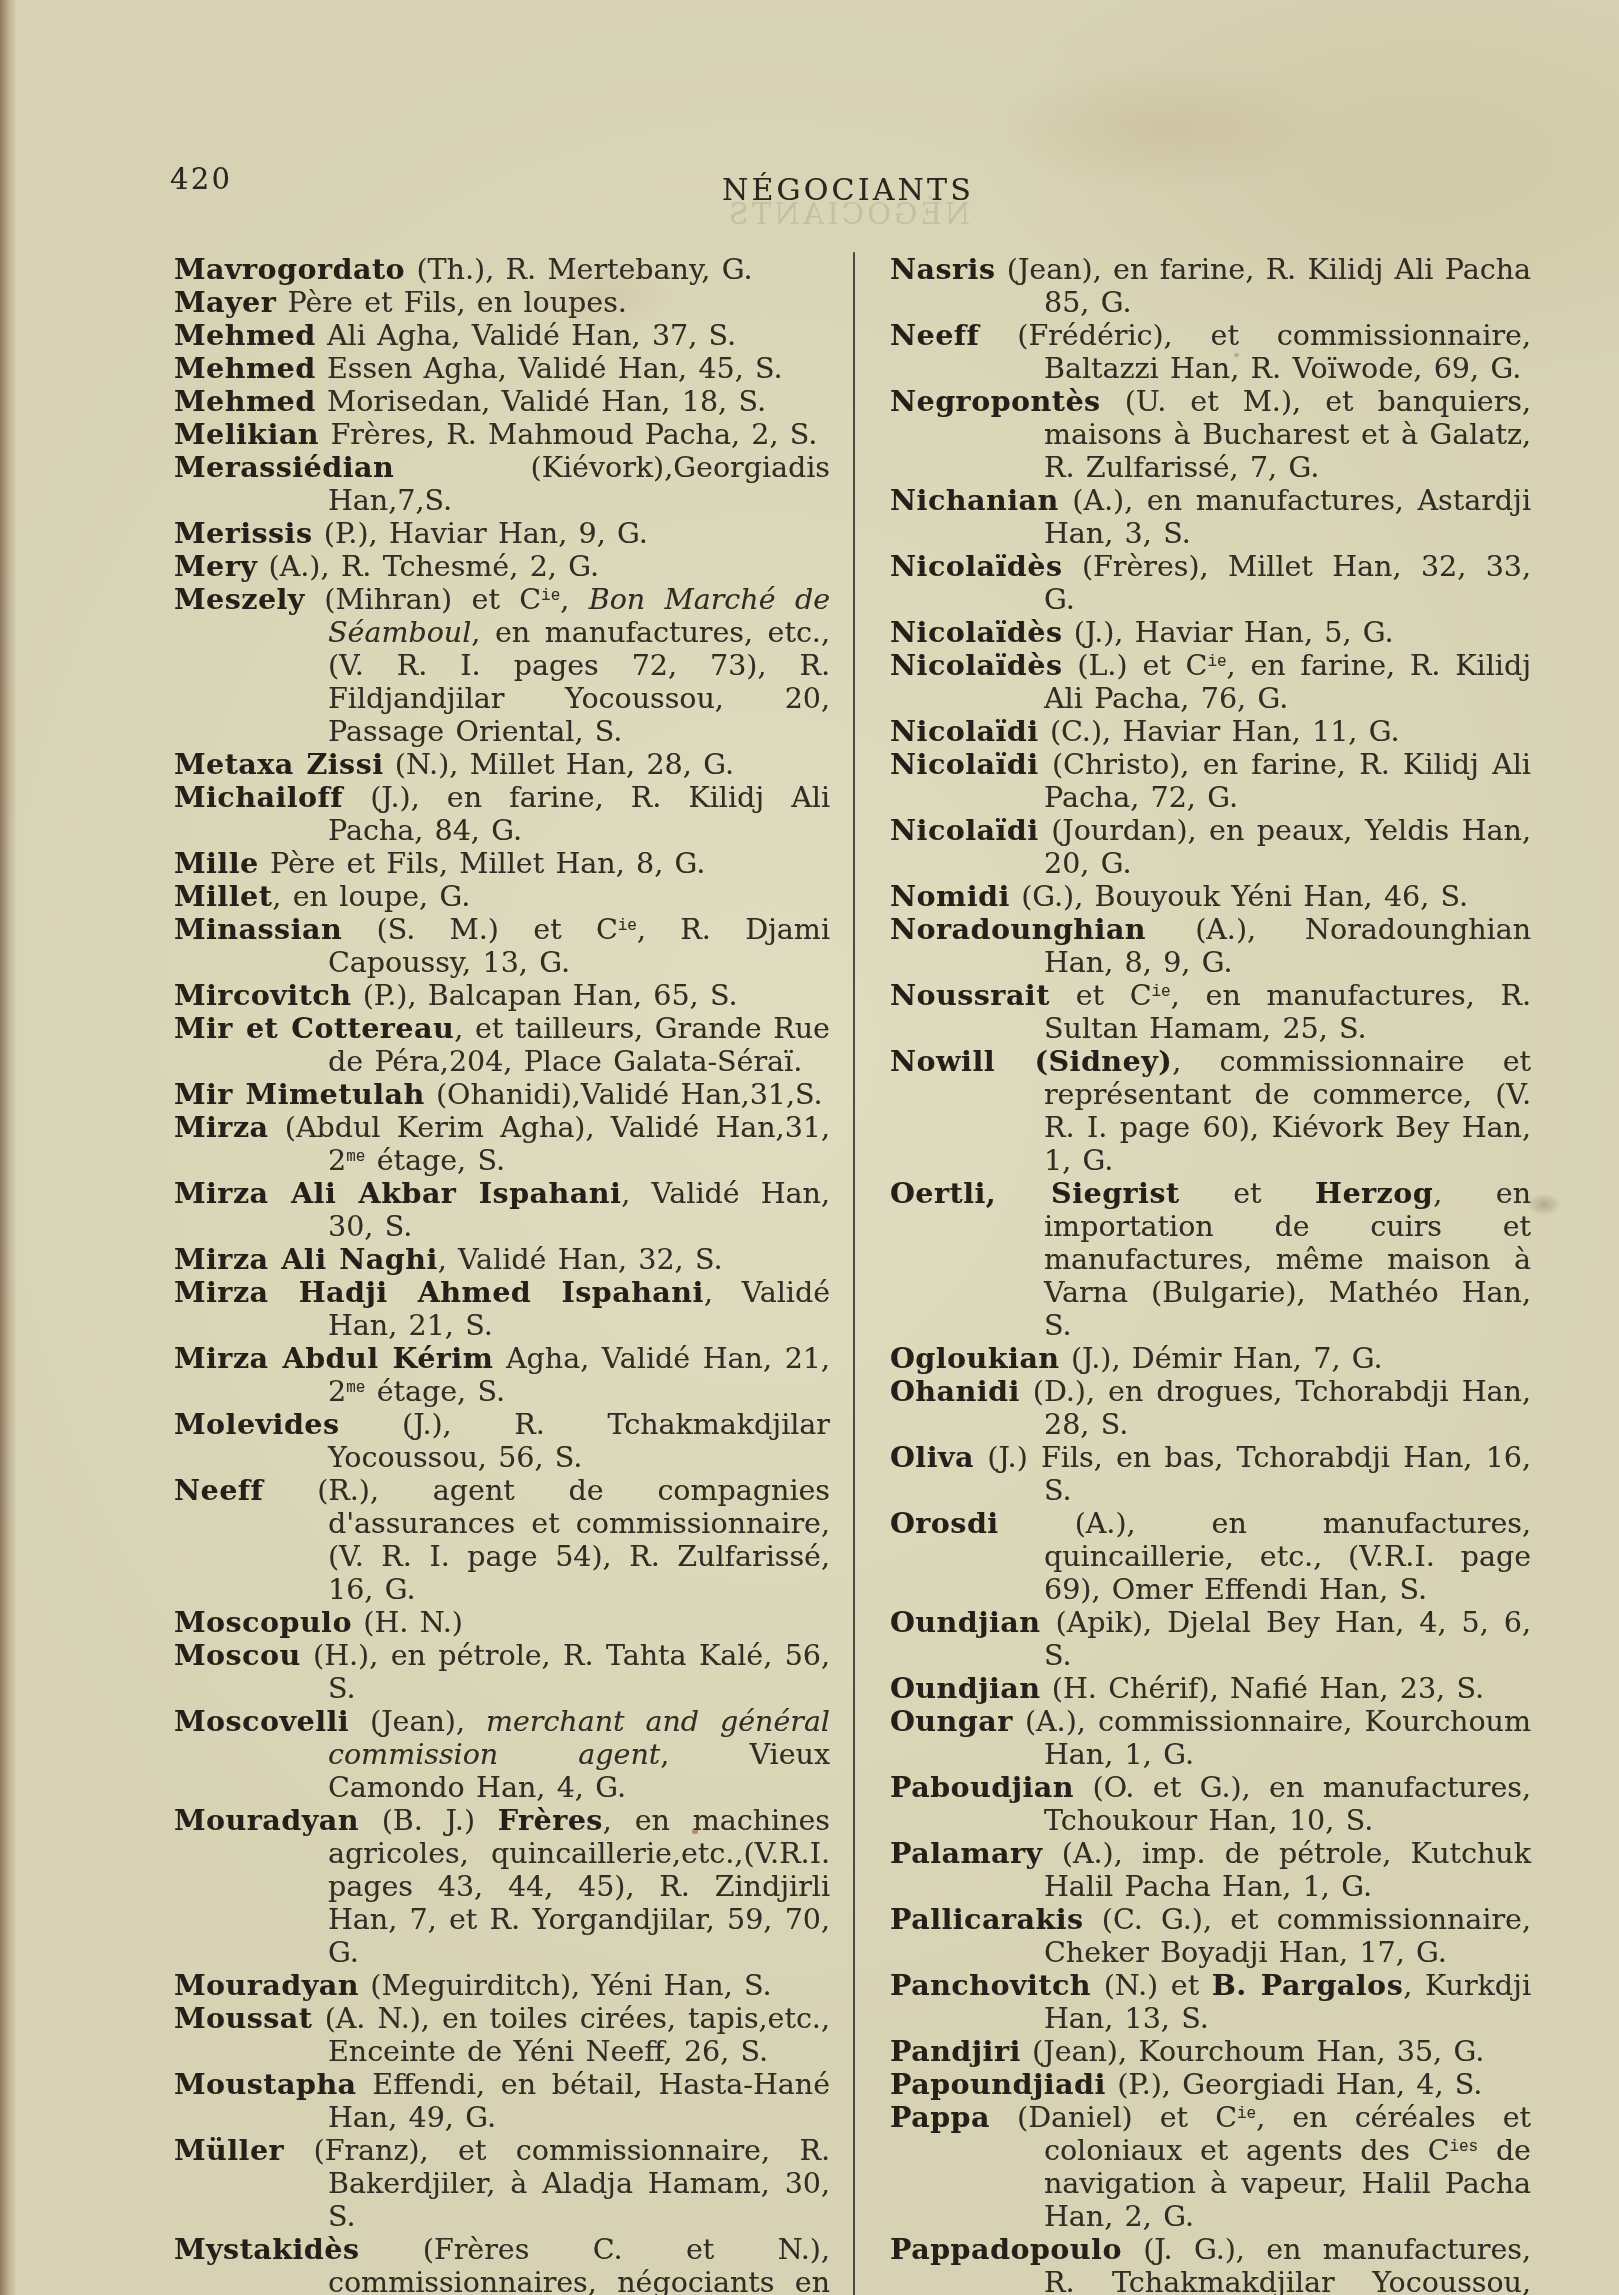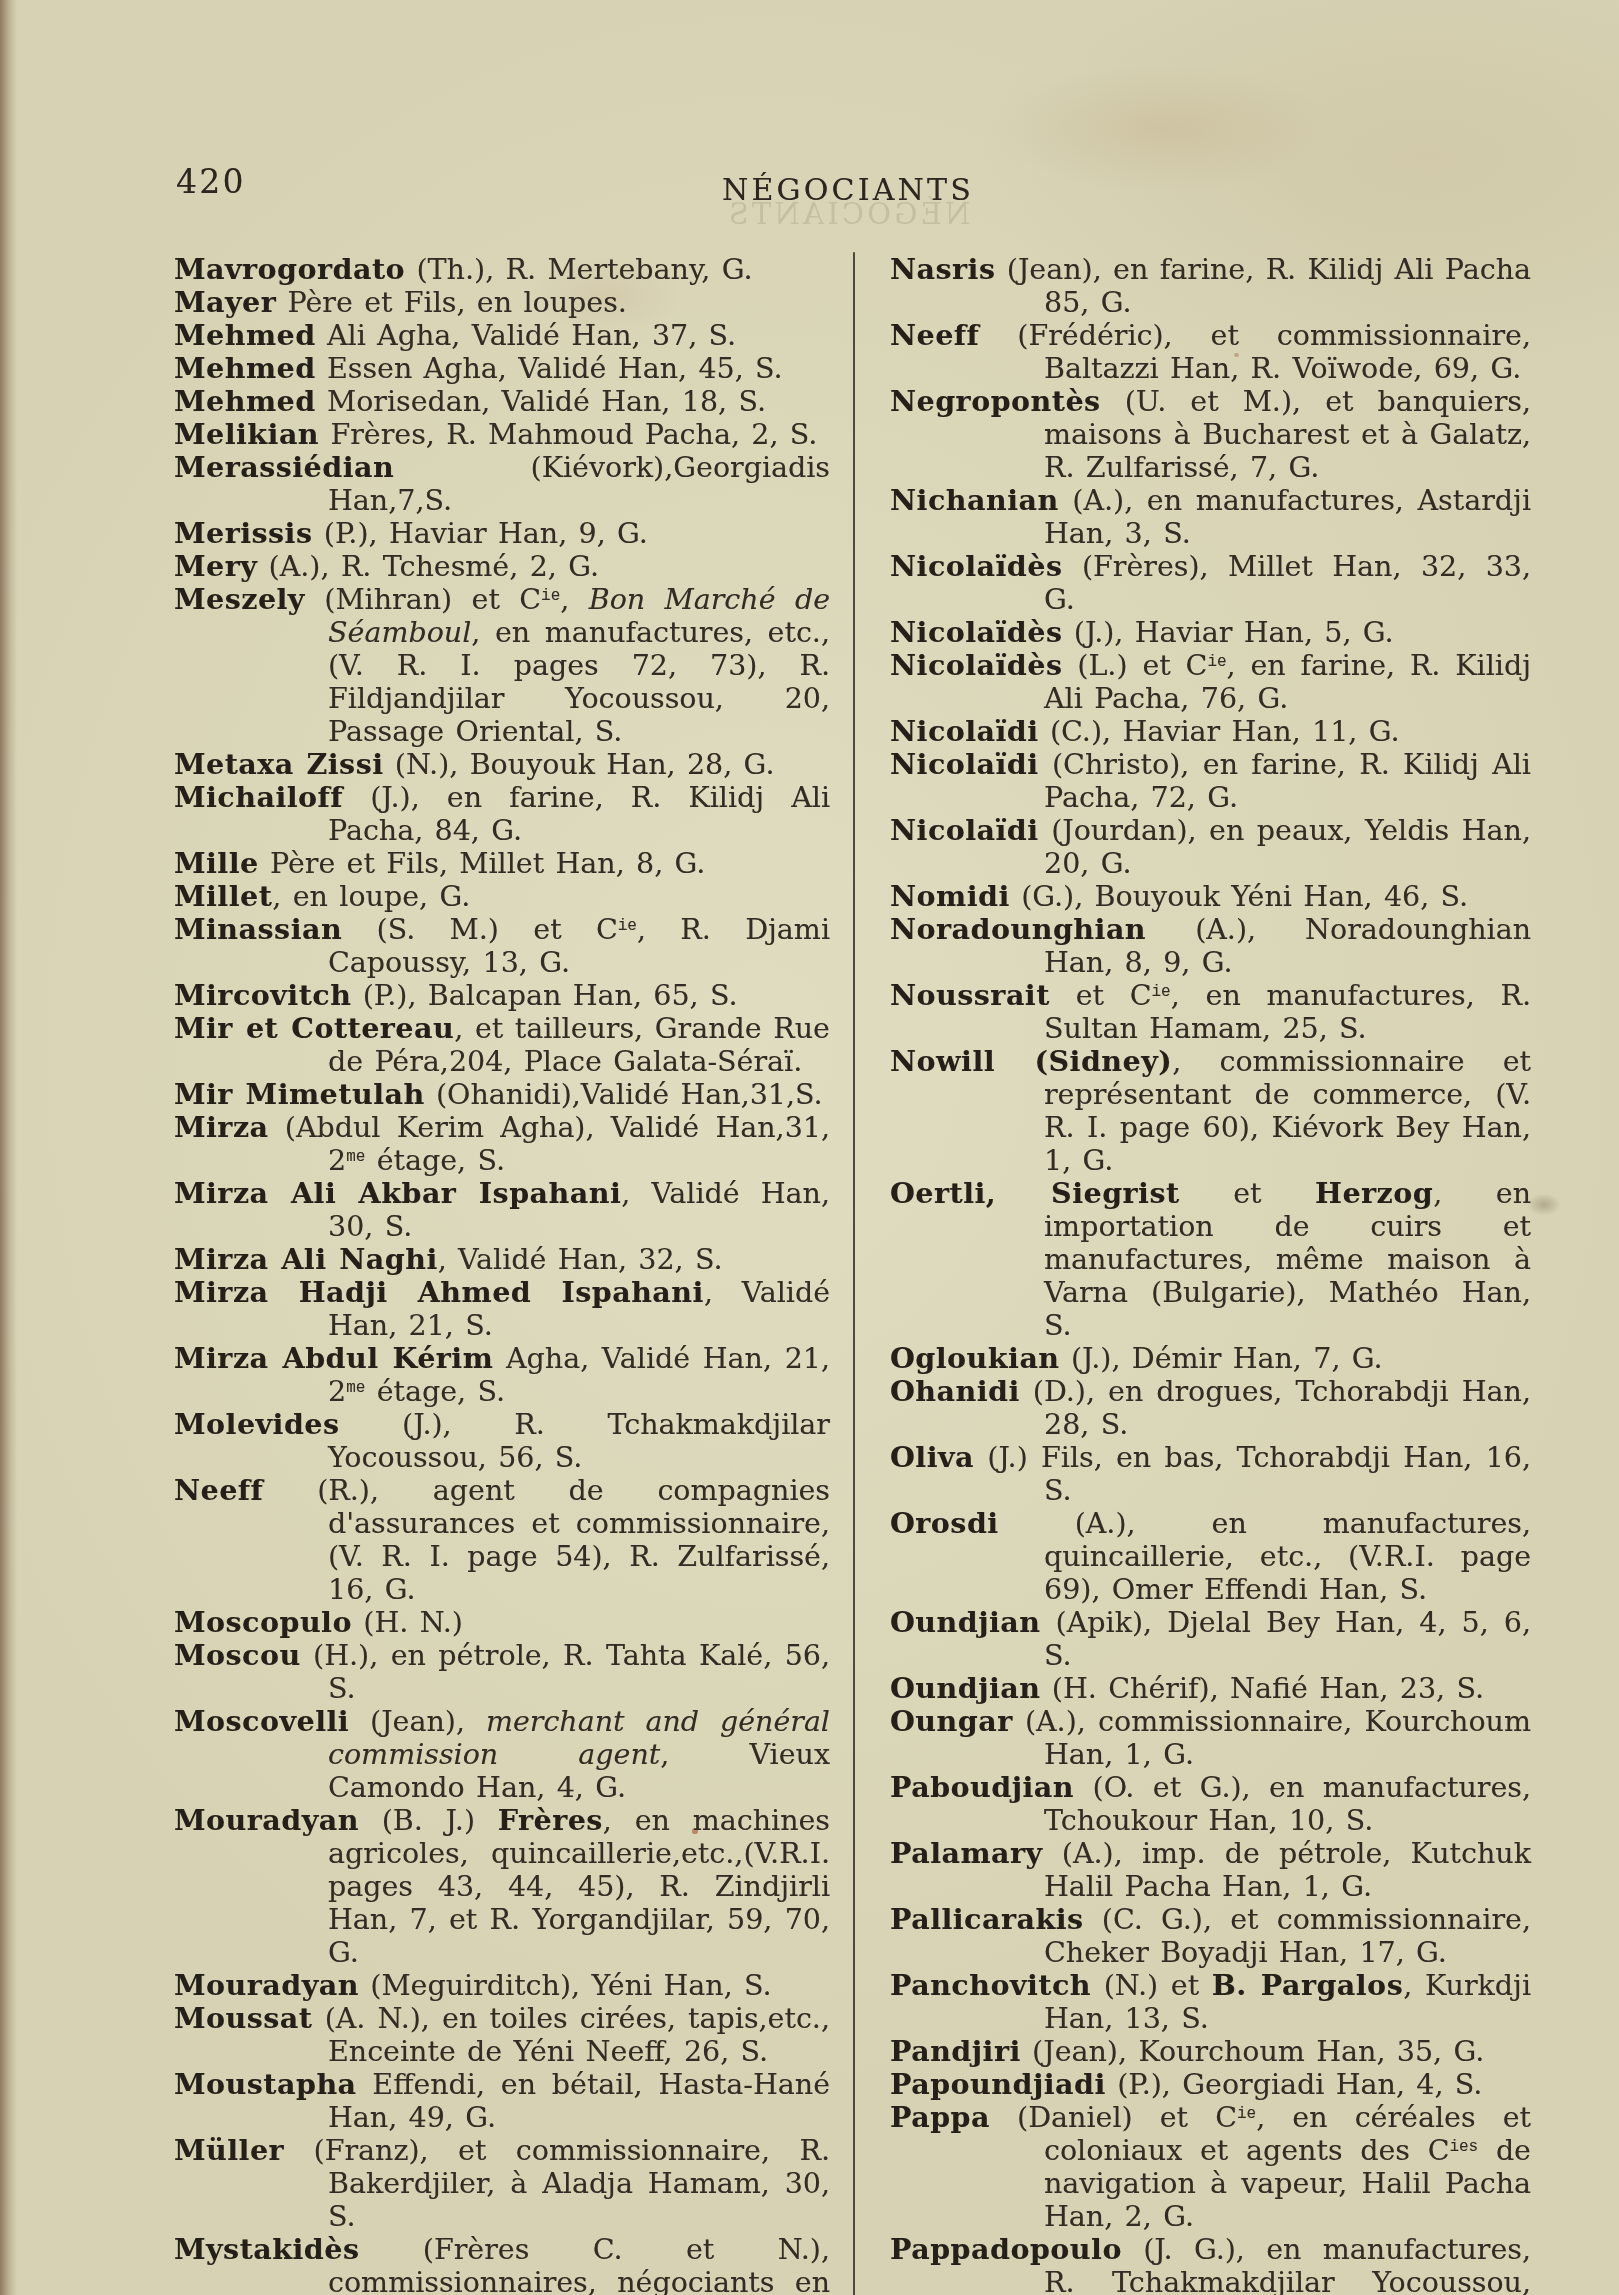--- a/index.html
+++ b/index.html
@@ -29,22 +29,22 @@
   .stain.s2 { left:528px; top:257px; width:156px; height:78px;
     background:radial-gradient(ellipse at center, rgba(165,95,60,0.09), rgba(165,95,60,0) 70%); }
   .stain.s3 { left:1528px; top:1194px; width:32px; height:21px;
     background:radial-gradient(ellipse at center, rgba(92,74,52,0.30), rgba(92,74,52,0) 75%); border-radius:40%; }
   .speck1 { position:absolute; left:692px; top:1828px; width:6.4px; height:5.5px; border-radius:50%;
     background:rgba(156,74,44,0.55); }
   .speck2 { position:absolute; left:1234px; top:353px; width:4.6px; height:4.1px; border-radius:50%;
     background:rgba(150,96,60,0.40); }
 
   .page-number {
-    position:absolute; left:176px; top:162px;
-    font-size:33px; letter-spacing:2.3px; color:#2c2620;
+    position:absolute; left:170px; top:162px;
+    font-size:29px; letter-spacing:2.3px; color:#2c2620;
     text-shadow:0.2px 0.2px 0.5px rgba(47,40,31,0.35);
   }
   .running-title {
     position:absolute; left:0; right:0; top:172px;
     text-align:center;
     font-size:30px; letter-spacing:3.2px; color:#2c2620;
     transform:translateX(38px);
     text-shadow:0.3px 0.3px 0.5px rgba(47,40,31,0.4);
   }
   .running-title-ghost {
@@ -107,21 +107,21 @@
     <div class="entry"><span class="headword">Mavrogordato</span><span class="entry-text"><span> (Th.), R. Mertebany, G.</span></span></div>
     <div class="entry"><span class="headword">Mayer</span><span class="entry-text"><span> Père et Fils, en loupes.</span></span></div>
     <div class="entry"><span class="headword">Mehmed</span><span class="entry-text"><span> Ali Agha, Validé Han, 37, S.</span></span></div>
     <div class="entry"><span class="headword">Mehmed</span><span class="entry-text"><span> Essen Agha, Validé Han, 45, S.</span></span></div>
     <div class="entry"><span class="headword">Mehmed</span><span class="entry-text"><span> Morisedan, Validé Han, 18, S.</span></span></div>
     <div class="entry"><span class="headword">Melikian</span><span class="entry-text"><span> Frères, R. Mahmoud Pacha, 2, S.</span></span></div>
     <div class="entry"><span class="headword">Merassiédian</span><span class="entry-text"><span> (Kiévork),Georgiadis Han,7,S.</span></span></div>
     <div class="entry"><span class="headword">Merissis</span><span class="entry-text"><span> (P.), Haviar Han, 9, G.</span></span></div>
     <div class="entry"><span class="headword">Mery</span><span class="entry-text"><span> (A.), R. Tchesmé, 2, G.</span></span></div>
     <div class="entry"><span class="headword">Meszely</span><span class="entry-text"><span> (Mihran) et C</span><sup>ie</sup><span>, </span><em>Bon Marché de Séamboul</em><span>, en manufactures, etc., (V. R. I. pages 72, 73), R. Fildjandjilar Yocoussou, 20, Passage Oriental, S.</span></span></div>
-    <div class="entry"><span class="headword">Metaxa Zissi</span><span class="entry-text"><span> (N.), Bouyouk Han, 28, G.</span></span></div>
+    <div class="entry"><span class="headword">Metaxa Zissi</span><span class="entry-text"><span> (N.), Millet Han, 28, G.</span></span></div>
     <div class="entry"><span class="headword">Michailoff</span><span class="entry-text"><span> (J.), en farine, R. Kilidj Ali Pacha, 84, G.</span></span></div>
     <div class="entry"><span class="headword">Mille</span><span class="entry-text"><span> Père et Fils, Millet Han, 8, G.</span></span></div>
     <div class="entry"><span class="headword">Millet</span><span class="entry-text"><span>, en loupe, G.</span></span></div>
     <div class="entry"><span class="headword">Minassian</span><span class="entry-text"><span> (S. M.) et C</span><sup>ie</sup><span>, R. Djami Capoussy, 13, G.</span></span></div>
     <div class="entry"><span class="headword">Mircovitch</span><span class="entry-text"><span> (P.), Balcapan Han, 65, S.</span></span></div>
     <div class="entry"><span class="headword">Mir et Cottereau</span><span class="entry-text"><span>, et tailleurs, Grande Rue de Péra,204, Place Galata-Séraï.</span></span></div>
     <div class="entry"><span class="headword">Mir Mimetulah</span><span class="entry-text"><span> (Ohanidi),Validé Han,31,S.</span></span></div>
     <div class="entry"><span class="headword">Mirza</span><span class="entry-text"><span> (Abdul Kerim Agha), Validé Han,31, 2</span><sup>me</sup><span> étage, S.</span></span></div>
     <div class="entry"><span class="headword">Mirza Ali Akbar Ispahani</span><span class="entry-text"><span>, Validé Han, 30, S.</span></span></div>
     <div class="entry"><span class="headword">Mirza Ali Naghi</span><span class="entry-text"><span>, Validé Han, 32, S.</span></span></div>

